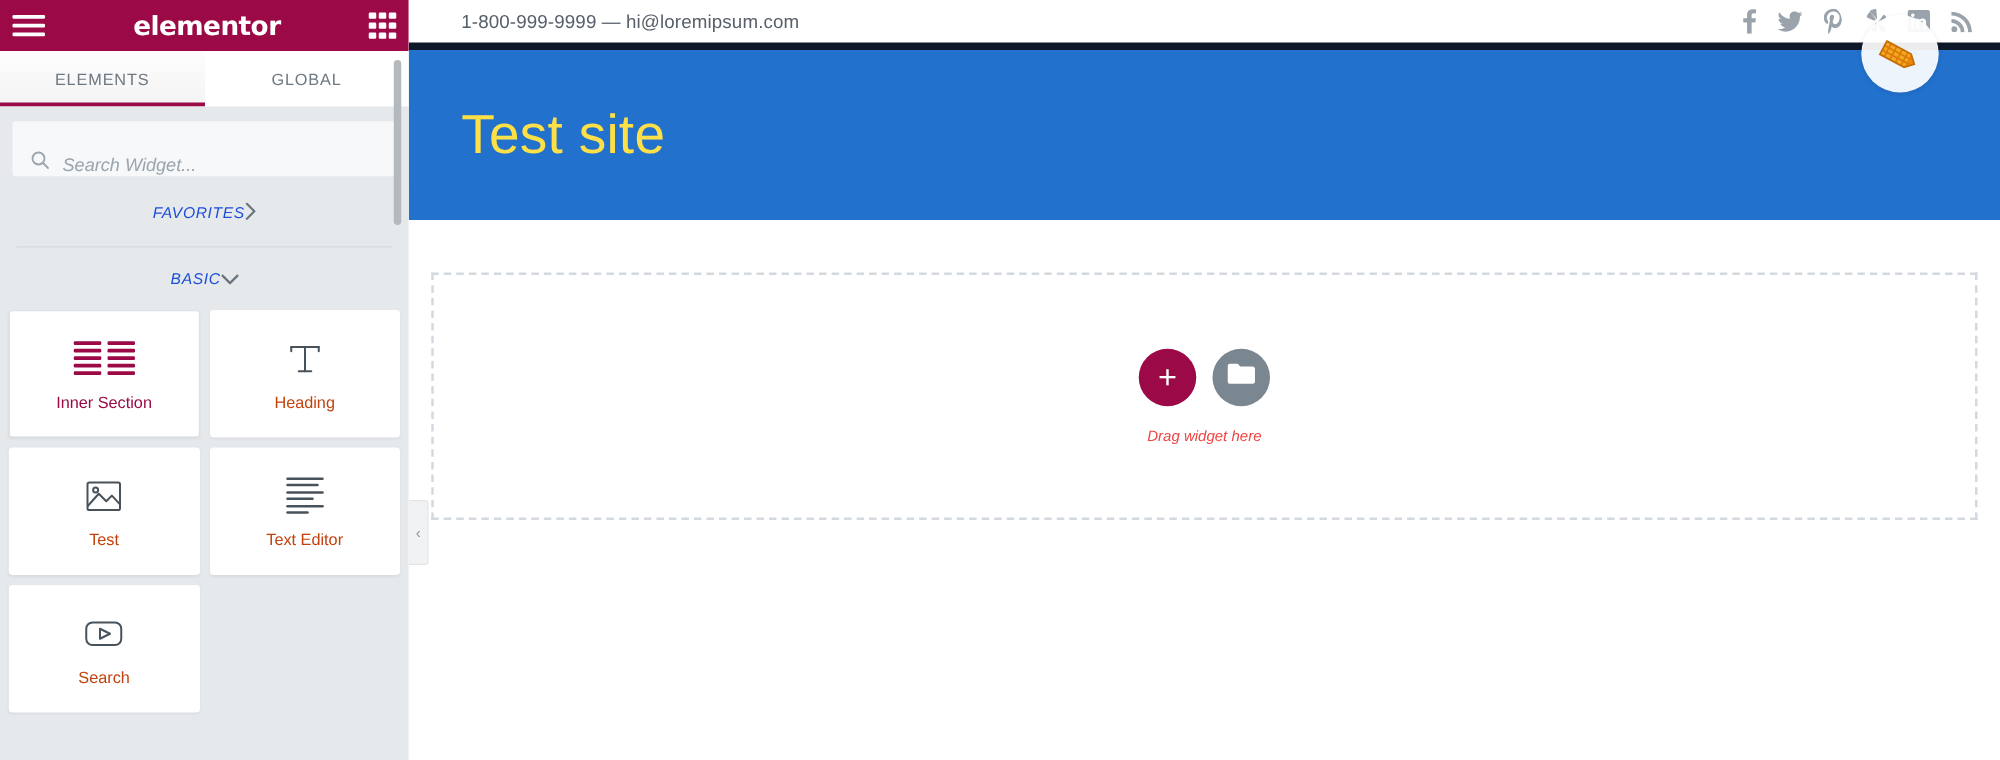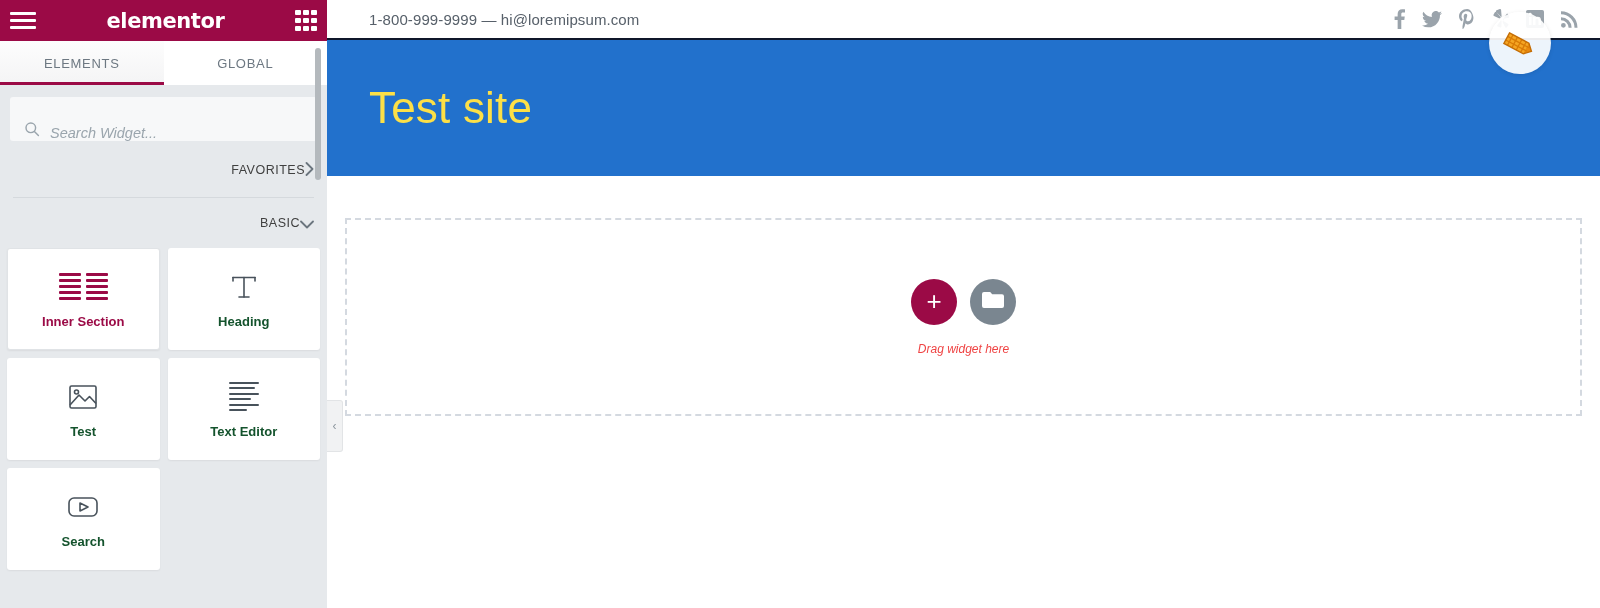--- a/index.html
+++ b/index.html
@@ -55,39 +55,39 @@
     display: flex; align-items: flex-end; padding: 0 14px; gap: 10px;
   }
   .search-input {
     border: none; outline: none; background: transparent;
     font-size: 14.5px; font-style: italic; color: #9aa5ad;
     font-family: "Liberation Sans", sans-serif; width: 100%;
   }
   .search-input::placeholder { color: #9aa5ad; opacity: 1; }
 
   .cat-row {
-    display: flex; align-items: center; justify-content: flex-end;
+    display: flex; align-items: center; justify-content: center;
     padding: 0 13px; height: 38px; cursor: pointer;
-    font-size: 12.5px; letter-spacing: 0.5px; color: #404040;
+    font-size: 12.5px; letter-spacing: 0.5px; color: #1d4ed8; font-style: italic;
   }
   .cat-sep { height: 1px; background: #d5d9dd; margin: 8px 13px 6px 13px; }
   .chev { color: #6b757e; font-size: 15px; line-height: 1; }
 
   .widgets {
     display: grid; grid-template-columns: 1fr 1fr;
-    gap: 8px; padding: 6px 7px 0 7px; font-weight: bold;
+    gap: 8px; padding: 6px 7px 0 7px;
   }
   .widget {
     background: #fff; border-radius: 3px; height: 102px;
     display: flex; flex-direction: column; align-items: center; justify-content: center;
     gap: 10px; cursor: grab;
     box-shadow: 0 1px 2px rgba(0,0,0,0.06);
   }
   .widget.hover { border: 1px solid #e0e3e6; }
-  .widget .wlabel { font-size: 13px; color: #14532d; }
+  .widget .wlabel { font-size: 13px; color: #c2410c; }
   .widget.hover .wlabel { color: #9b0a46; }
   .wicon { height: 34px; display: flex; align-items: center; justify-content: center; color: #48525b; }
 
   
   .inner-sec { display: flex; gap: 5px; }
   .inner-sec div { display: flex; flex-direction: column; gap: 3px; }
   .inner-sec i { display: block; width: 22px; height: 3px; background: #9b0a46; border-radius: 1px; }
 
   
   .te-lines { display: flex; flex-direction: column; gap: 3.5px; align-items: flex-start; }
@@ -104,21 +104,21 @@
     border-radius: 0 3px 3px 0;
     display: flex; align-items: center; justify-content: center;
     color: #8d979f; font-size: 12px; cursor: pointer; z-index: 5;
   }
 
   
   .preview { flex: 1; height: 608px; background: #fff; position: relative; overflow: hidden; }
   .topbar {
     height: 40px; display: flex; align-items: center;
     padding: 0 22px 0 42px; background: #fff;
-    border-bottom: 2px solid #0f172a;
+    border-bottom: 6px solid #0f172a;
   }
   .contact { font-size: 15px; color: #57606a; letter-spacing: 0.1px; }
   .socials { margin-left: auto; display: flex; align-items: center; gap: 17px; }
   .socials svg { fill: #9aa3ab; display: block; }
   .soc { cursor: pointer; line-height: 0; }
 
   .hero {
     height: 136px; background: #2271cc;
     display: flex; align-items: center;
     padding: 0 42px;

